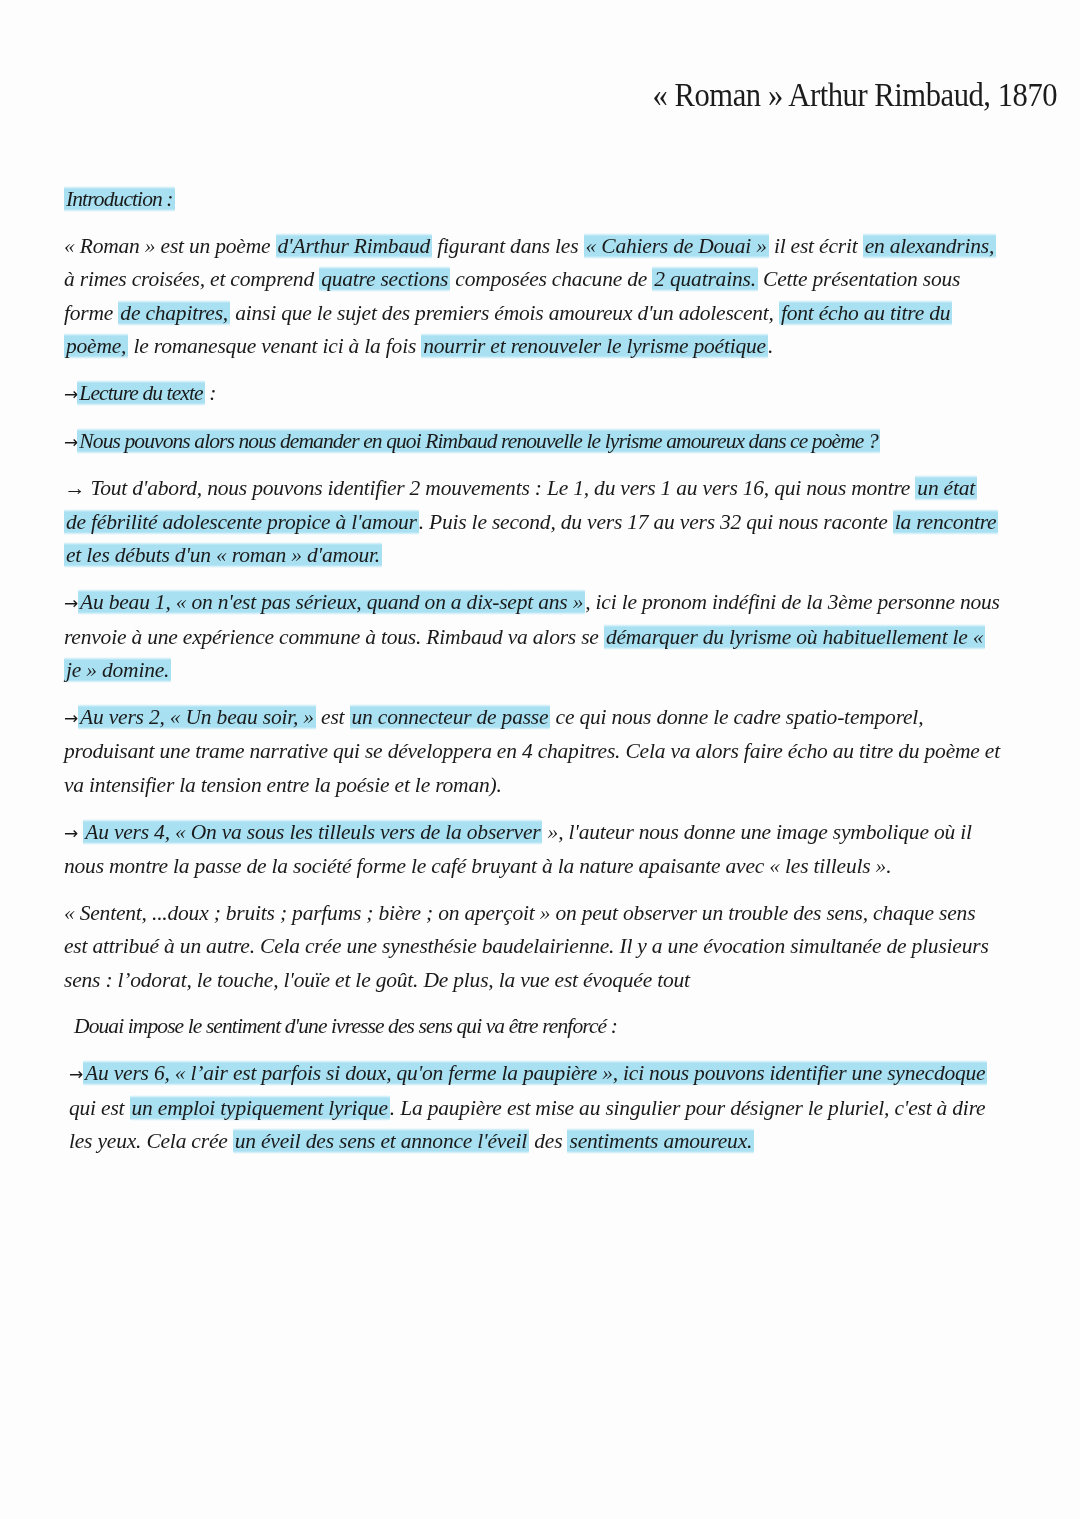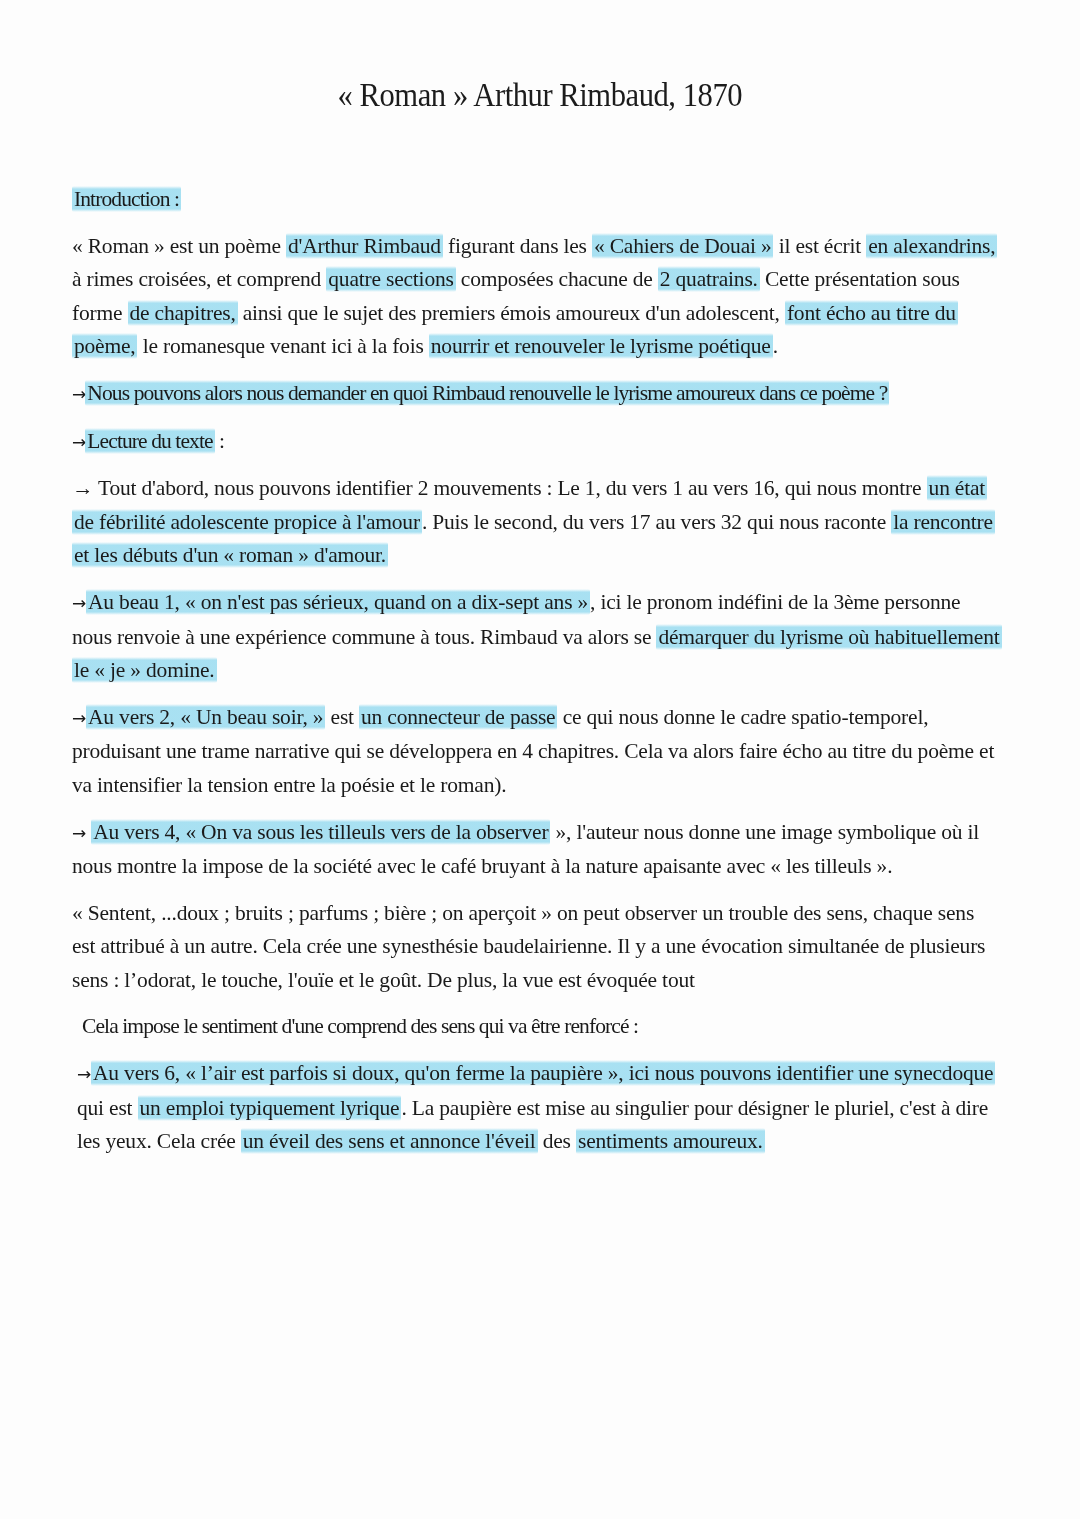--- a/index.html
+++ b/index.html
@@ -20,39 +20,40 @@
       left: 0; top: 0;
       width: 1080px;
       height: 1519px;
       background: #fdfdfd;
     }
     .title {
       position: absolute;
       top: 76px;
       left: 0;
       width: 1080px;
-      text-align: center;
+      text-align: right;
       font-size: 34px;
       letter-spacing: -0.5px;
       color: #1c1c1c;
       font-stretch: condensed;
     }
     .title span { display: inline-block; transform: scaleX(0.9); }
 
     .content {
       position: absolute;
       top: 183px;
       left: 60px;
       width: 940px;
       font-size: 21.5px;
       line-height: 33.6px;
       letter-spacing: -0.2px;
     }
     .para {
-      margin: 0 0 13px 12px;
+      margin: 0 0 13px 4px;
+      font-style: italic;
     }
     .cond {
       font-family: "Liberation Serif", serif;
       letter-spacing: -0.9px;
     }
     .hl {
       background: linear-gradient(to bottom, rgba(150,220,240,0) 0%, rgba(140,215,238,0.75) 12%, rgba(140,215,238,0.75) 88%, rgba(150,220,240,0) 100%);
       box-decoration-break: clone;
       -webkit-box-decoration-break: clone;
       padding: 1px 2px;
@@ -75,34 +76,34 @@
   </div>
 
   <div class="content">
 
     <div class="para heading cond">
       <span class="hl">Introduction :</span>
     </div>
 
     <p class="para"><span>« Roman » est un poème </span><span class="hl">d'Arthur Rimbaud</span><span> figurant dans les </span><span class="hl">« Cahiers de Douai »</span><span> il est écrit </span><span class="hl">en alexandrins,</span><span> à rimes croisées, et comprend </span><span class="hl">quatre sections</span><span> composées chacune de </span><span class="hl">2 quatrains.</span><span> Cette présentation sous forme </span><span class="hl">de chapitres,</span><span> ainsi que le sujet des premiers émois amoureux d'un adolescent, </span><span class="hl">font écho au titre du poème,</span><span> le romanesque venant ici à la fois </span><span class="hl">nourrir et renouveler le lyrisme poétique</span><span>.</span></p>
 
+    <p class="para cond"><span class="arrow">→</span><span class="hl">Lecture du texte</span><span> :</span></p>
+
     <p class="para cond"><span class="arrow">→</span><span class="hl">Nous pouvons alors nous demander en quoi Rimbaud renouvelle le lyrisme amoureux dans ce poème ?</span></p>
-
-    <p class="para cond"><span class="arrow">→</span><span class="hl">Lecture du texte</span><span> :</span></p>
 
     <p class="para"><span>→ Tout d'abord, nous pouvons identifier 2 mouvements : Le 1, du vers 1 au vers 16, qui nous montre </span><span class="hl">un état de fébrilité adolescente propice à l'amour</span><span>. Puis le second, du vers 17 au vers 32 qui nous raconte </span><span class="hl">la rencontre et les débuts d'un « roman » d'amour.</span></p>
 
     <p class="para"><span class="arrow">→</span><span class="hl">Au beau 1, « on n'est pas sérieux, quand on a dix-sept ans »</span><span>, ici le pronom indéfini de la 3ème personne nous renvoie à une expérience commune à tous. Rimbaud va alors se </span><span class="hl">démarquer du lyrisme où habituellement le « je » domine.</span></p>
 
     <p class="para"><span class="arrow">→</span><span class="hl">Au vers 2, « Un beau soir, »</span><span> est </span><span class="hl">un connecteur de passe</span><span> ce qui nous donne le cadre spatio-temporel, produisant une trame narrative qui se développera en 4 chapitres. Cela va alors faire écho au titre du poème et va intensifier la tension entre la poésie et le roman).</span></p>
 
-    <p class="para"><span class="arrow">→ </span><span class="hl">Au vers 4, « On va sous les tilleuls vers de la observer</span><span> », l'auteur nous donne une image symbolique où il nous montre la impose de la société avec le café bruyant à la nature apaisante avec « les tilleuls ».</span></p>
+    <p class="para"><span class="arrow">→ </span><span class="hl">Au vers 4, « On va sous les tilleuls vers de la observer</span><span> », l'auteur nous donne une image symbolique où il nous montre la passe de la société forme le café bruyant à la nature apaisante avec « les tilleuls ».</span></p>
 
 
     <p class="para"><span>« Sentent, ...doux ; bruits ; parfums ; bière ; on aperçoit » on peut observer un trouble des sens, chaque sens est attribué à un autre. Cela crée une synesthésie baudelairienne. Il y a une évocation simultanée de plusieurs sens : l’odorat, le touche, l'ouïe et le goût. De plus, la vue est évoquée tout</span></p>
 
 
-    <p class="para cond indent-m"><span>Cela impose le sentiment d'une comprend des sens qui va être renforcé :</span></p>
+    <p class="para cond indent-m"><span>Douai impose le sentiment d'une ivresse des sens qui va être renforcé :</span></p>
 
     <p class="para indent-s"><span class="arrow">→</span><span class="hl">Au vers 6, « l’air est parfois si doux, qu'on ferme la paupière », ici nous pouvons identifier une synecdoque</span><span> qui est </span><span class="hl">un emploi typiquement lyrique</span><span>. La paupière est mise au singulier pour désigner le pluriel, c'est à dire les yeux. Cela crée </span><span class="hl">un éveil des sens et annonce l'éveil</span><span> des </span><span class="hl">sentiments amoureux.</span></p>
 
   </div>
 </div>
 
 </body></html>

